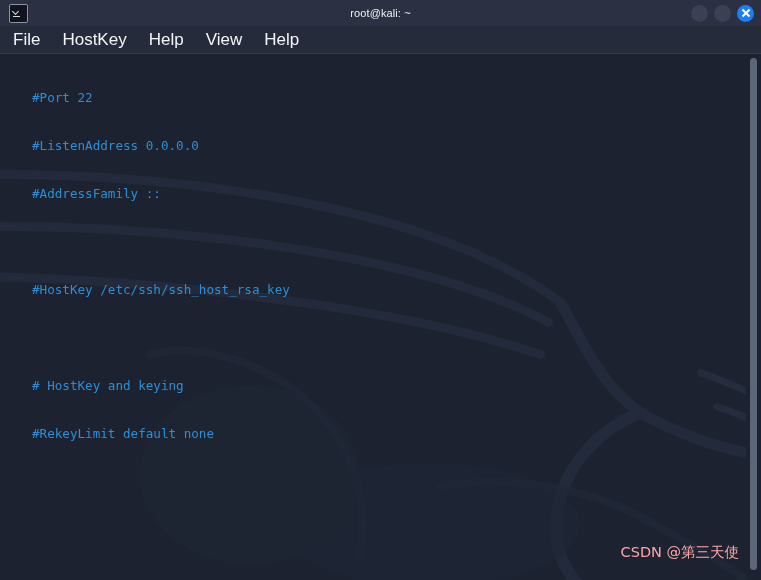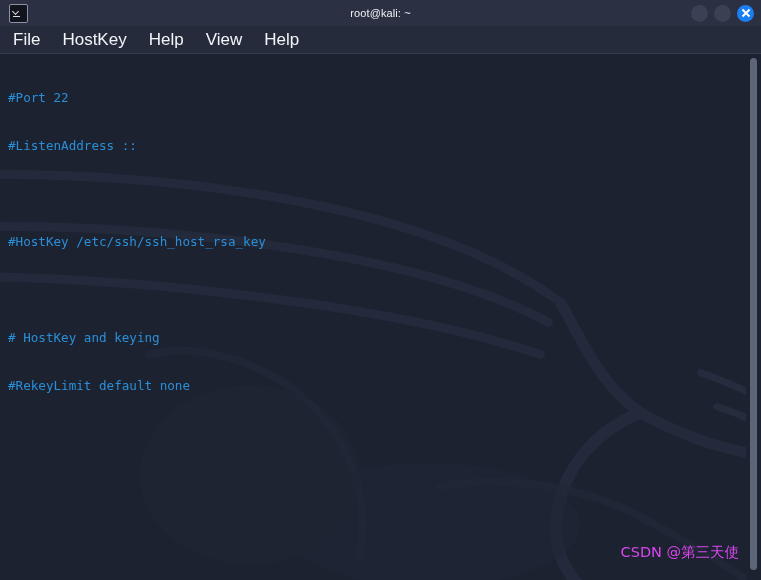--- a/index.html
+++ b/index.html
@@ -125,20 +125,21 @@
     cursor: default;
     white-space: nowrap;
   }
 
   
   .terminal {
     position: relative;
     flex: 1 1 auto;
     background: #1c2230;
     overflow: hidden;
+    padding-left: 24px;
   }
   .dragon {
     position: absolute;
     inset: 0;
     width: 100%;
     height: 100%;
     pointer-events: none;
     opacity: 1;
   }
   .term-content {
@@ -172,21 +173,21 @@
     height: 512px;
     background: #5d6678;
     border-radius: 4px;
   }
 
   
   .watermark {
     position: absolute;
     right: 22px;
     bottom: 18px;
-    color: #d946ef;
+    color: #fca5a5;
     font-family: "DejaVu Sans", sans-serif;
     font-size: 14.5px;
     z-index: 6;
     pointer-events: none;
     white-space: nowrap;
   }
 </style>
 </head>
 <body>
 
@@ -225,21 +226,22 @@
         <path d="M 716 352 C 742 360, 766 372, 786 386"></path>
       </g>
       <path d="M 150 300 C 190 290, 250 300, 300 340 C 350 382, 370 440, 360 500" fill="none" stroke="#212838" stroke-width="8" stroke-linecap="round" opacity="0.75"></path>
       <path d="M 440 432 C 500 420, 580 430, 640 462 C 700 494, 740 520, 761 536" fill="none" stroke="#212838" stroke-width="8" stroke-linecap="round" opacity="0.7"></path>
       <ellipse cx="430" cy="470" rx="150" ry="62" fill="#1f2636" opacity="0.55"></ellipse>
       <ellipse cx="250" cy="420" rx="110" ry="90" fill="#1e2534" opacity="0.5"></ellipse>
     </svg>
 
     <div class="term-content">
       <div class="line">#Port 22</div>
-      <div class="line">#ListenAddress ::</div>
+      <div class="line">#ListenAddress 0.0.0.0</div>
+      <div class="line">#AddressFamily ::</div>
       <div class="line blank">&nbsp;</div>
       <div class="line">#HostKey /etc/ssh/ssh_host_rsa_key</div>
       <div class="line blank">&nbsp;</div>
       <div class="line"># HostKey and keying</div>
       <div class="line">#RekeyLimit default none</div>
       
       
       
       
       

